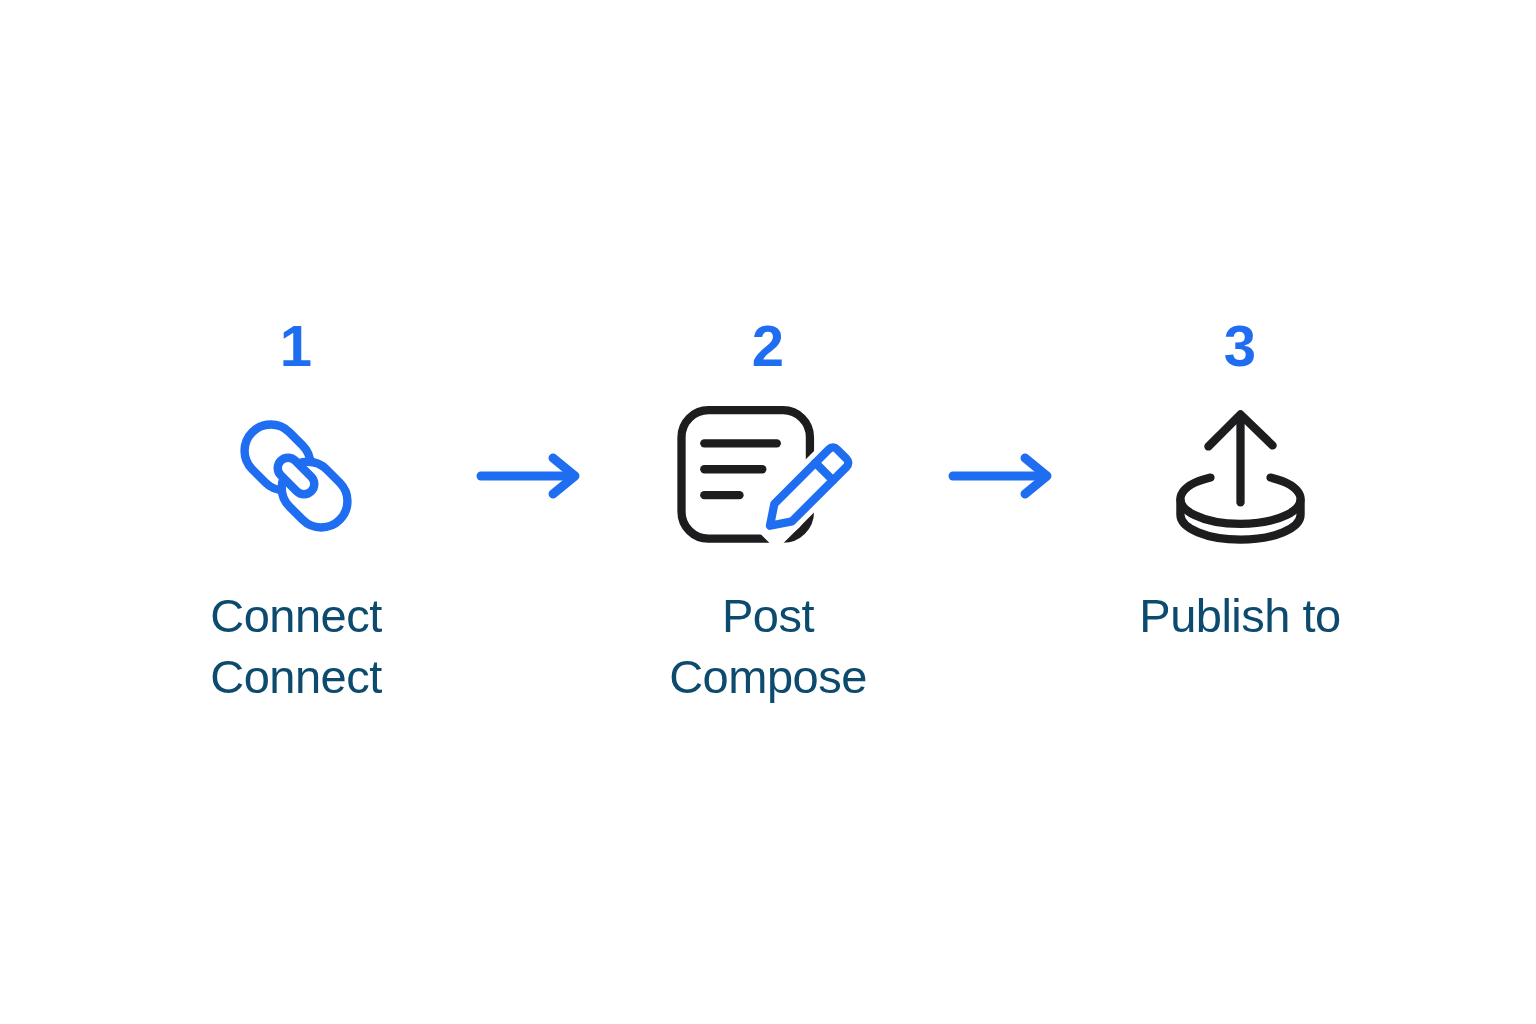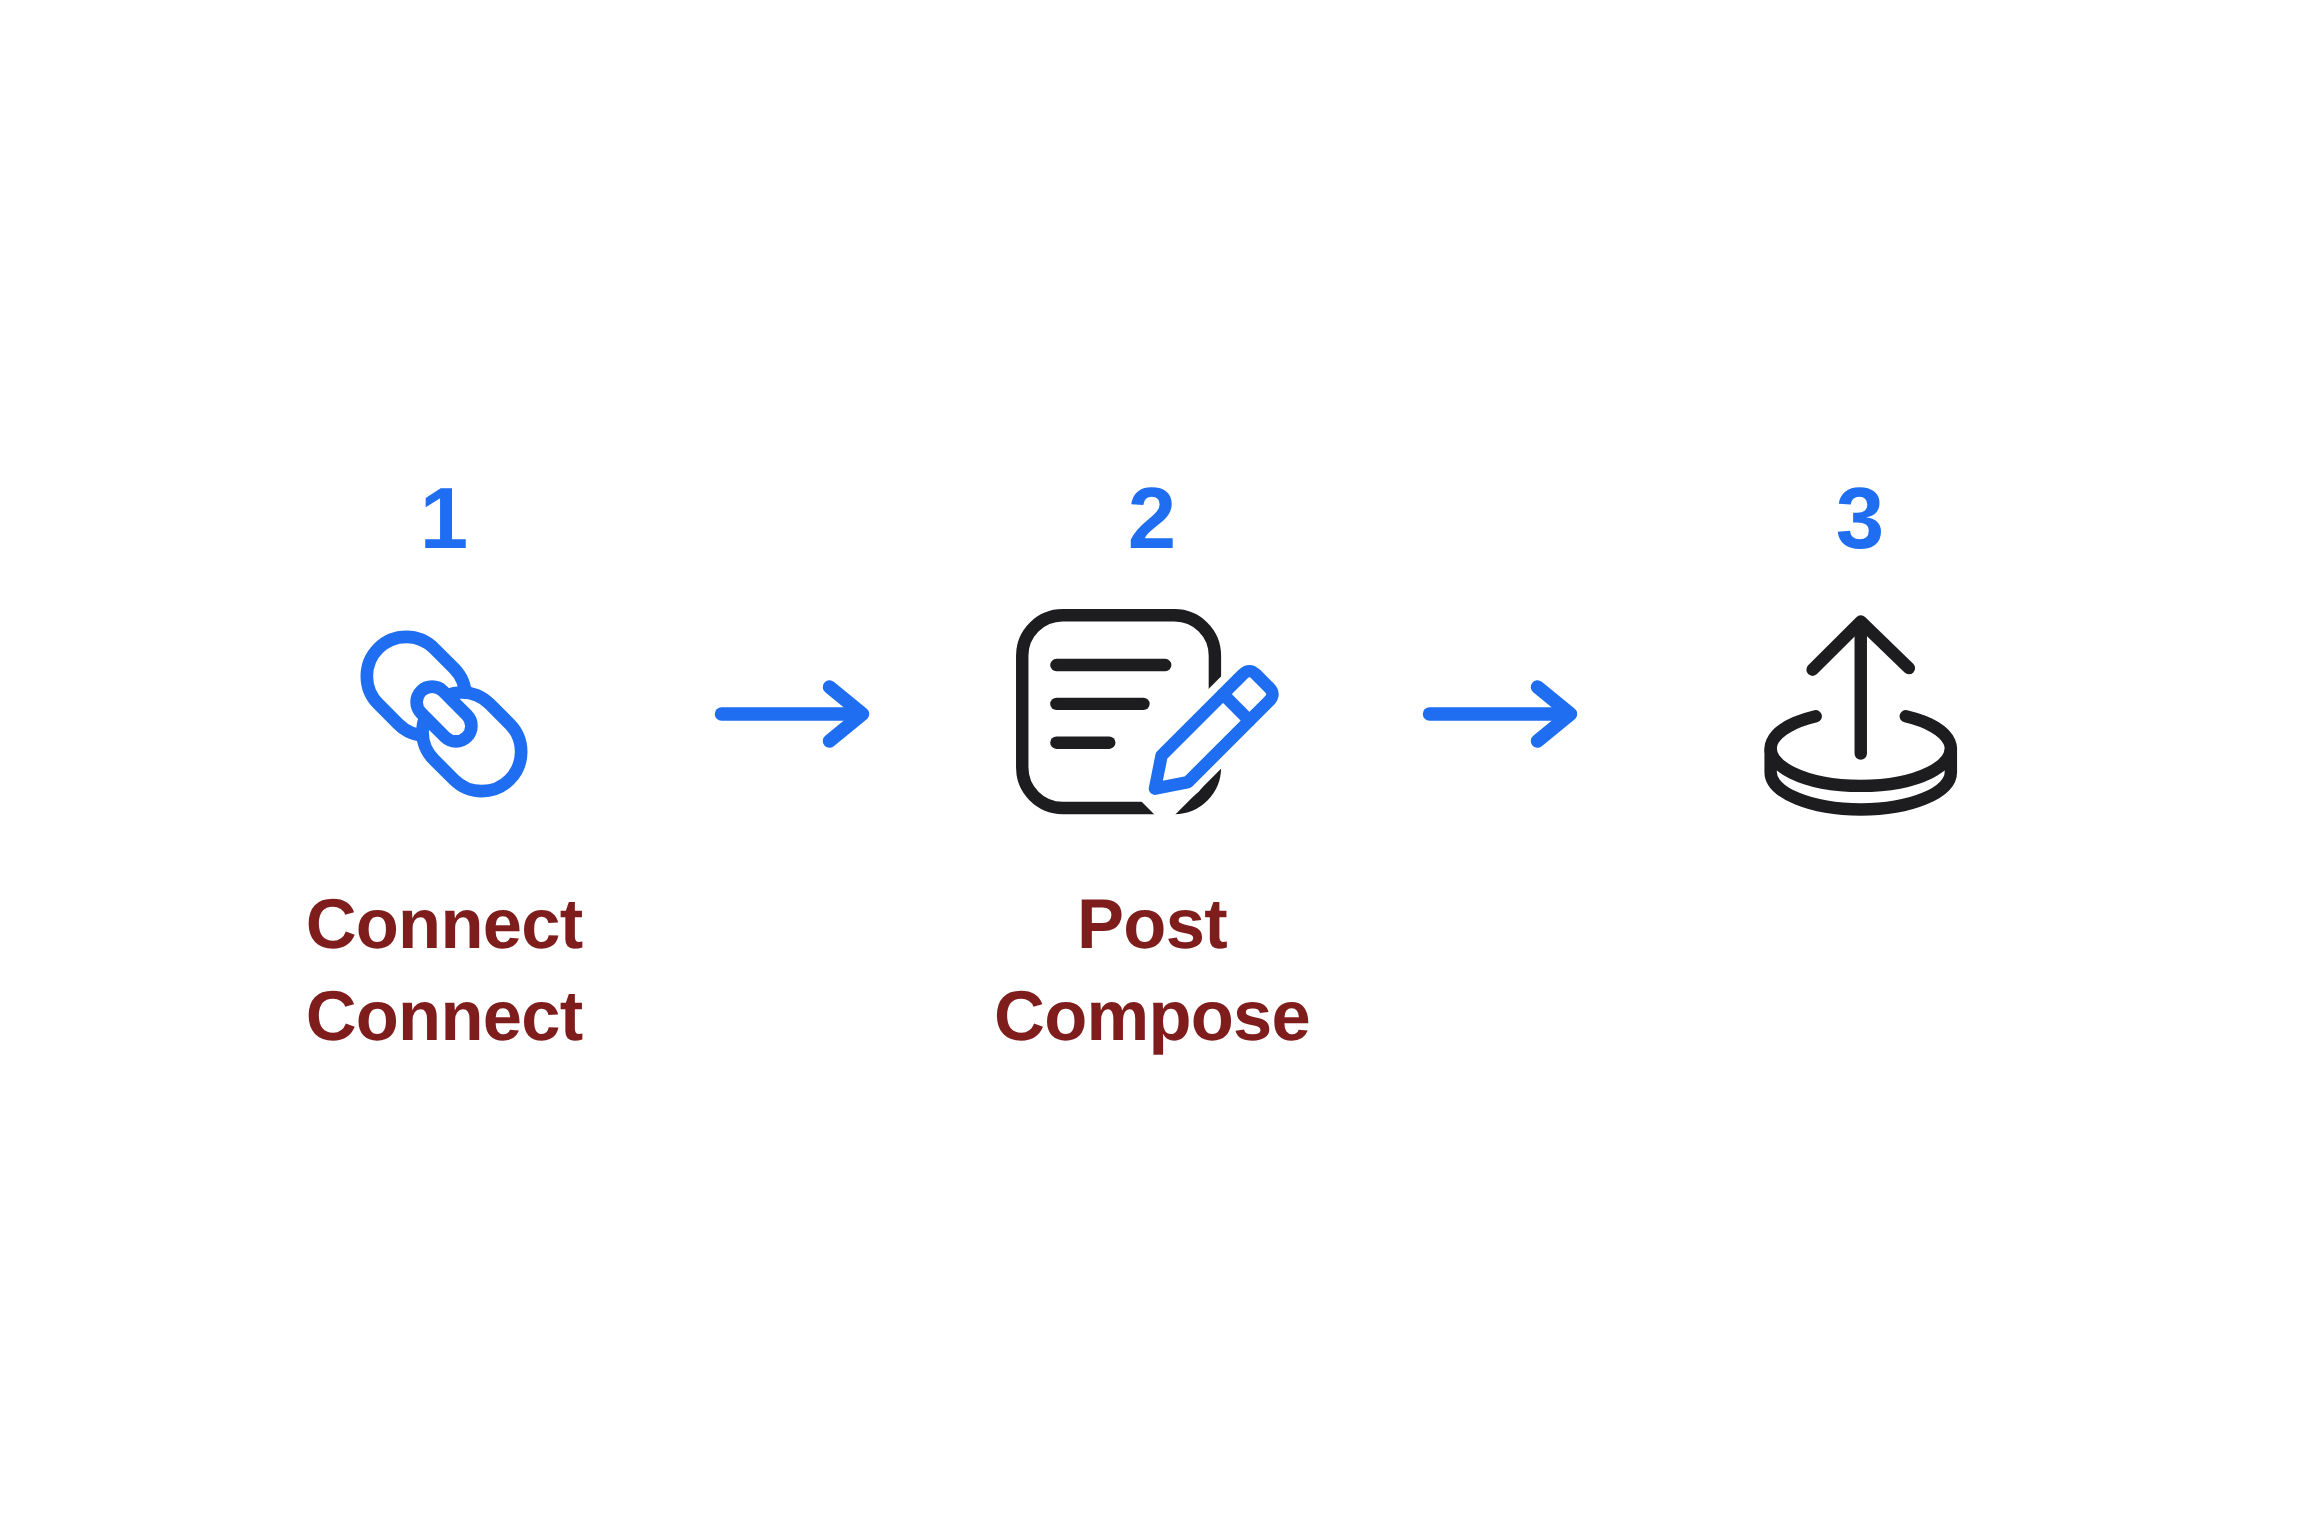--- a/index.html
+++ b/index.html
@@ -43,22 +43,22 @@
     height: 150px;
     display: flex;
     align-items: center;
     justify-content: center;
   }
   .step-label {
     margin-top: 34px;
     text-align: center;
     font-size: 47px;
     line-height: 61px;
-    font-weight: 700;
-    color: #7f1d1d;
+    font-weight: 400;
+    color: #0c4a6e;
     letter-spacing: -0.5px;
   }
   .arrow-cell {
     width: 132px;
     margin-top: 134px;
     display: flex;
     align-items: center;
     justify-content: center;
   }
   svg { display: block; }
@@ -133,17 +133,18 @@
 
           <path d="M39 41 L70 10 L101 40"></path>
           <path d="M70 12 V95"></path>
 
           <path d="M41 71 A58 24 0 1 0 99 71"></path>
 
           <path d="M12 93 V107 A58 24 0 0 0 128 107 V93"></path>
         </svg>
       </div>
       <div class="step-label">
+        <div>Publish to</div>
       </div>
     </div>
 
   </div>
 </div>
 
 </body></html>

